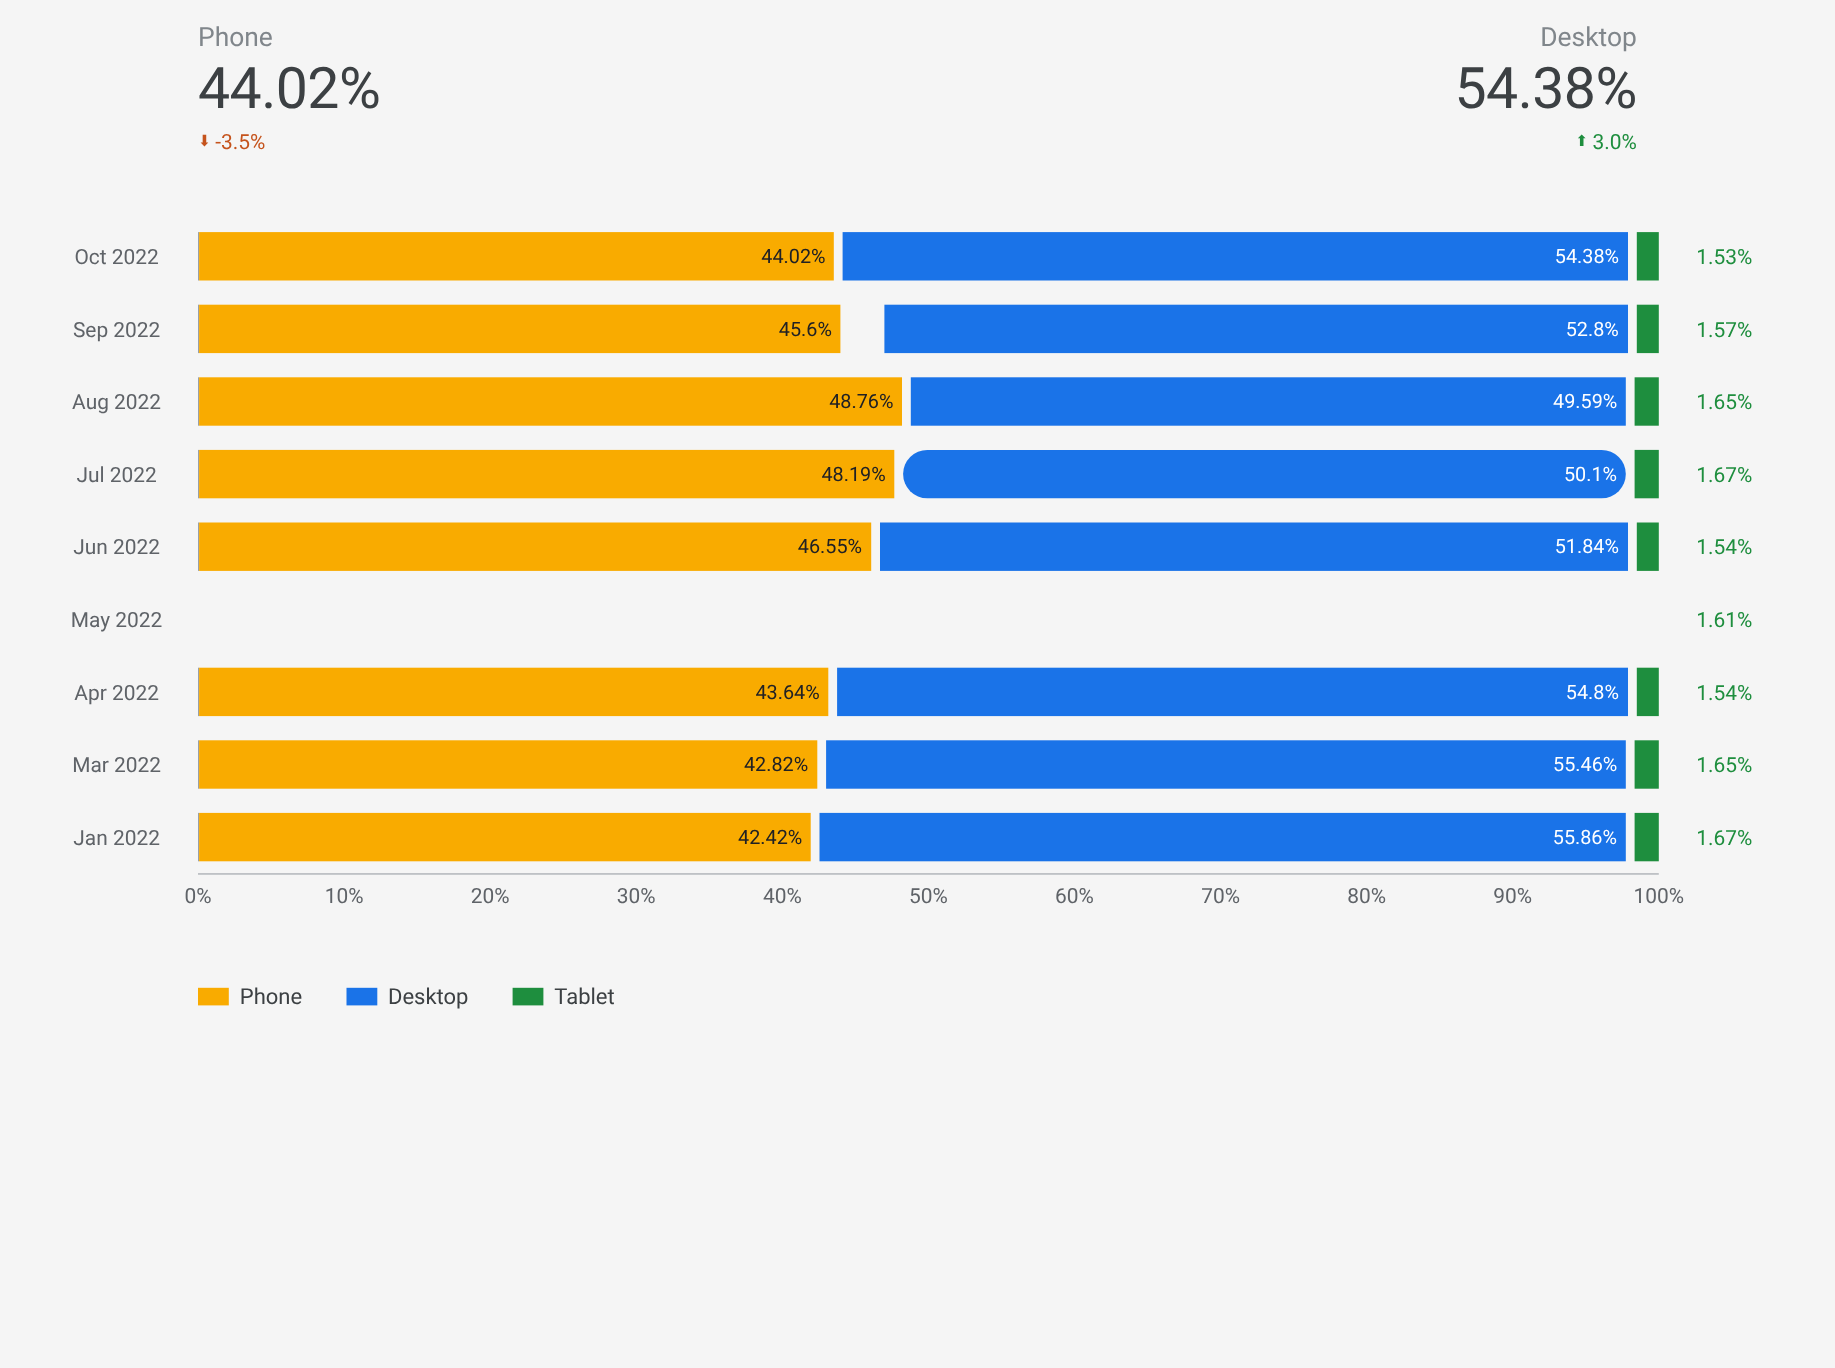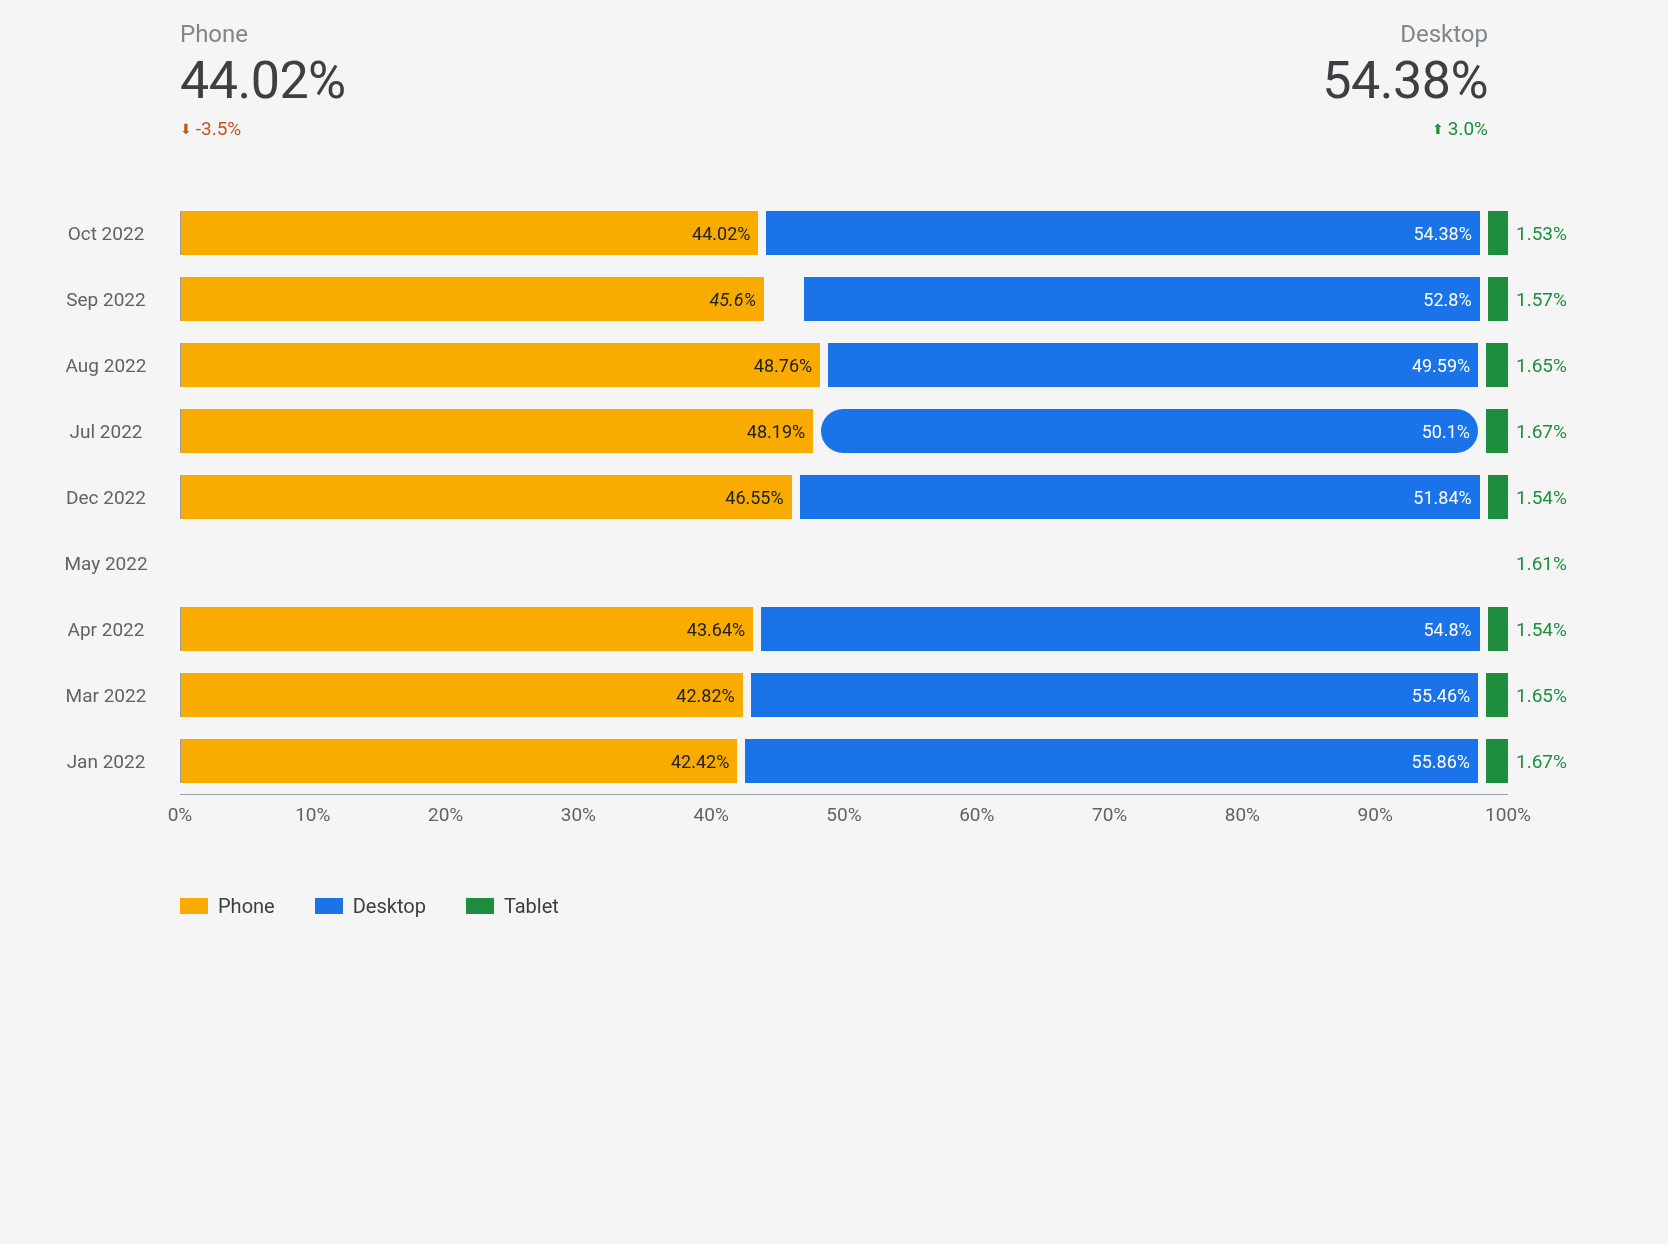--- a/index.html
+++ b/index.html
@@ -64,21 +64,21 @@
     white-space: nowrap;
     overflow: visible;
   }
   .seg.phone { background: #f9ab00; color: #202124; }
   .seg.desktop { background: #1a73e8; }
   .seg.tablet { background: #1e8e3e; }
   .seg.gap { background: transparent; width: 4px; flex: none; }
   .tablet-label {
     position: absolute;
     left: 100%;
-    padding-left: 8px;
+    padding-left: 34px;
     font-size: 19px;
     color: #1e8e3e;
   }
 
   .axis {
     position: relative;
     height: 40px;
     border-top: 1px solid #9aa0a6;
     margin-left: 0;
   }
@@ -134,21 +134,21 @@
           <div class="seg gap"></div>
           <div class="seg desktop" style="width: 54.38%;">54.38%</div>
           <div class="seg gap"></div>
           <div class="seg tablet" style="width: 1.53%;"></div>
         </div>
         <div class="tablet-label">1.53%</div>
       </div>
       <div class="row">
         <div class="ylabel">Sep 2022</div>
         <div class="bar-track">
-          <div class="seg phone" style="width: 45.6%; font-style: italic;">45.6%</div>
+          <div class="seg phone" style="width: 45.6%;">45.6%</div>
           <div class="seg gap"></div>
           <div class="seg desktop" style="width: 52.8%; margin-left: 32px;">52.8%</div>
           <div class="seg gap"></div>
           <div class="seg tablet" style="width: 1.57%;"></div>
         </div>
         <div class="tablet-label">1.57%</div>
       </div>
       <div class="row">
         <div class="ylabel">Aug 2022</div>
         <div class="bar-track">
@@ -165,21 +165,21 @@
         <div class="bar-track">
           <div class="seg phone" style="width: 48.19%; padding-left: 32px;">48.19%</div>
           <div class="seg gap"></div>
           <div class="seg desktop" style="width: 50.1%; border-radius: 22px;">50.1%</div>
           <div class="seg gap"></div>
           <div class="seg tablet" style="width: 1.67%;"></div>
         </div>
         <div class="tablet-label">1.67%</div>
       </div>
       <div class="row">
-        <div class="ylabel">Dec 2022</div>
+        <div class="ylabel">Jun 2022</div>
         <div class="bar-track">
           <div class="seg phone" style="width: 46.55%;">46.55%</div>
           <div class="seg gap"></div>
           <div class="seg desktop" style="width: 51.84%;">51.84%</div>
           <div class="seg gap"></div>
           <div class="seg tablet" style="width: 1.54%;"></div>
         </div>
         <div class="tablet-label">1.54%</div>
       </div>
       <div class="row">

